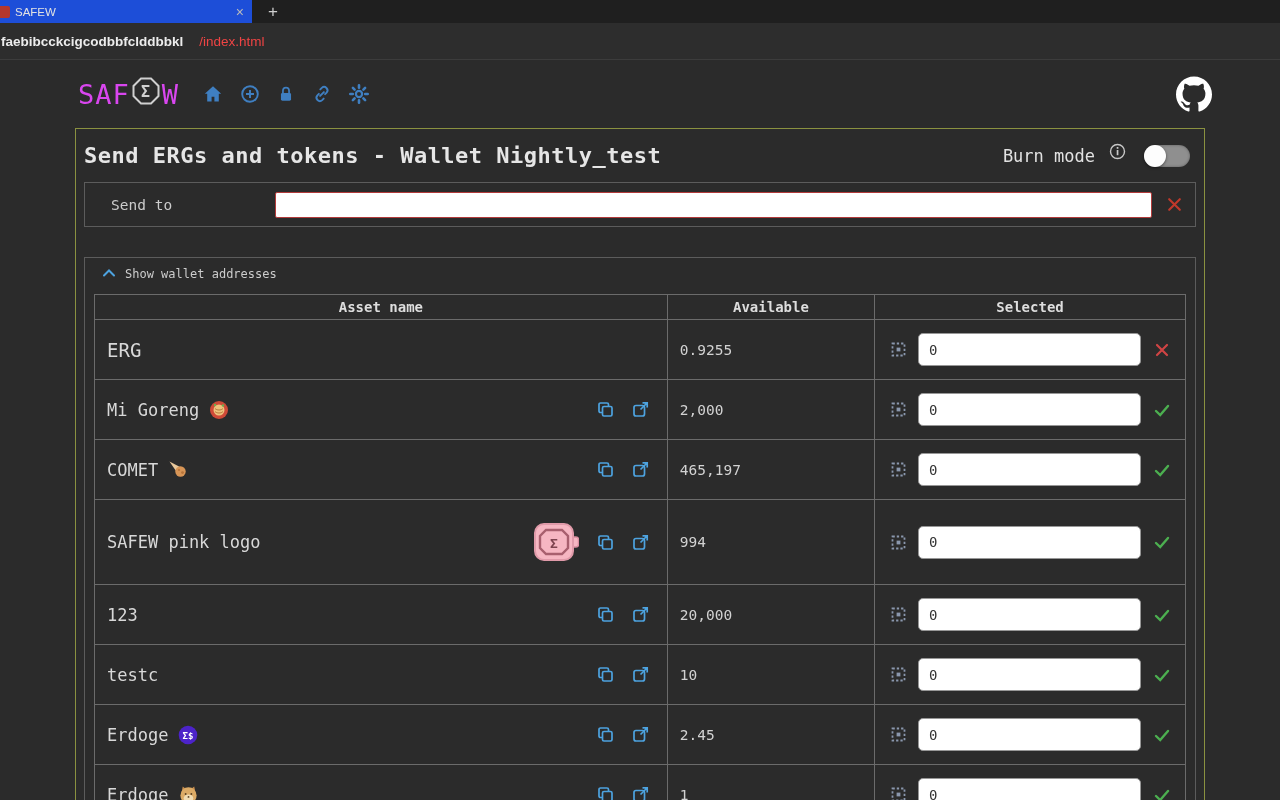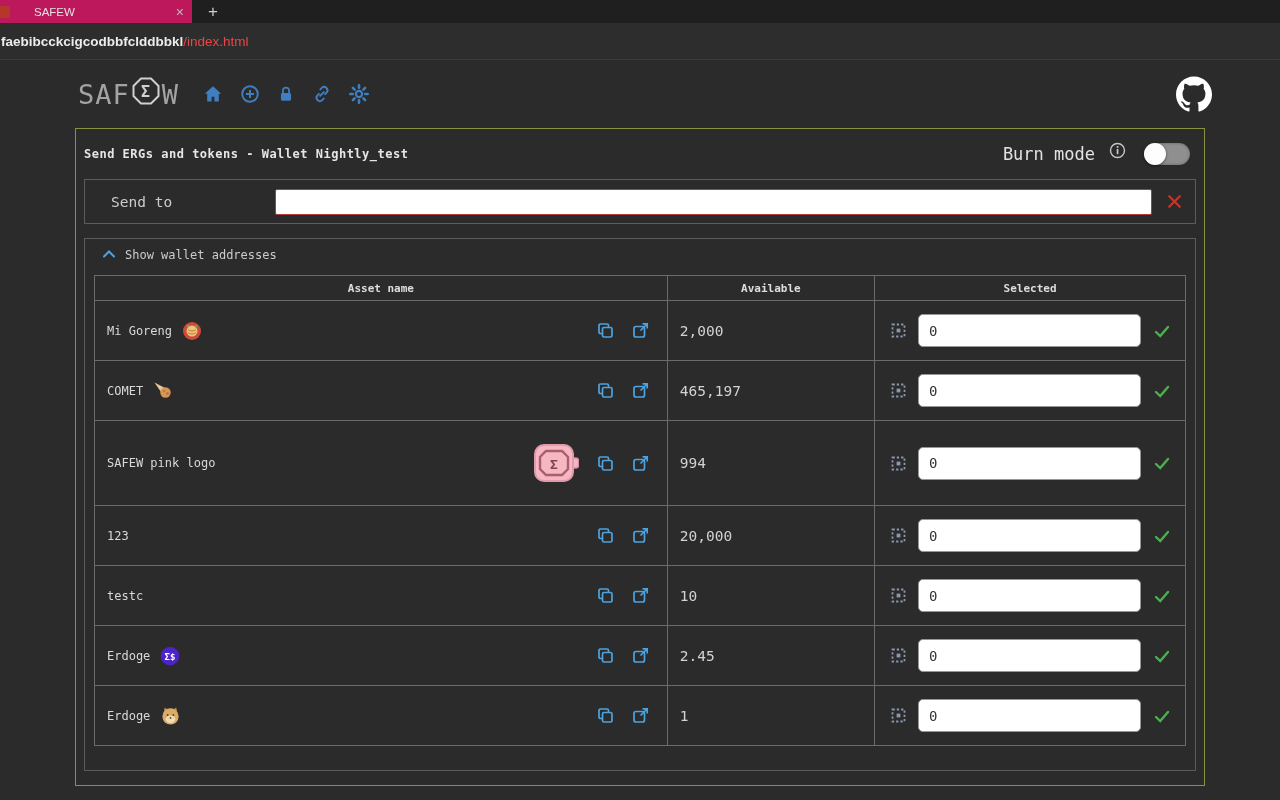--- a/index.html
+++ b/index.html
@@ -1,77 +1,77 @@
 <!DOCTYPE html>
 <html><head>
 <meta charset="utf-8">
 <style>
   * { margin:0; padding:0; box-sizing:border-box; }
   html,body { width:1280px; height:800px; overflow:hidden; background:#2b2b2b;
               font-family:"DejaVu Sans Mono","Liberation Mono",monospace; }
 
   
   .tabstrip { height:23px; background:#1f1f1f; display:flex; align-items:center; }
-  .tab { width:192px; height:23px; background:#be185d; display:flex; align-items:center;
-         gap:24px; padding:0 8px 0 4px; font-family:"Liberation Sans",sans-serif; }
+  .tab { width:252px; height:23px; background:#1d4ed8; display:flex; align-items:center;
+         gap:5px; padding:0 8px 0 4px; font-family:"Liberation Sans",sans-serif; }
   .tab-favicon { width:12px; height:12px; border-radius:2px; background:#b5372c; flex:0 0 auto;
                  margin-left:-6px; }
   .tab-title { flex:1; font-size:11.5px; color:#e2e2e2; white-space:nowrap; overflow:hidden; }
   .tab-close { color:#bbb; font-size:14px; line-height:1; cursor:pointer; }
   .newtab-btn { color:#cfcfcf; font-size:17px; margin-left:16px; cursor:pointer;
                 font-family:"Liberation Sans",sans-serif; }
   .url-row { height:37px; background:#2d2d2d; border-bottom:1px solid #3c3c3c;
              display:flex; align-items:center; padding-left:1px;
-             font-family:"Liberation Sans",sans-serif; font-size:13.5px; }
+             font-family:"Liberation Sans",sans-serif; font-size:13.5px;gap:16px; }
   .url-main { color:#ececec; font-weight:bold; }
   .url-suffix { color:#ef4444; }
 
   
   .app-header { display:flex; align-items:center; padding:16px 68px 8px 78px; }
-  .logo { display:flex; align-items:center; color:#a3a3a3; font-size:27px; letter-spacing:1px; }
+  .logo { display:flex; align-items:center; color:#d946ef; font-size:27px; letter-spacing:1px; }
   .logo svg { margin:0 1px; }
   .nav-icons { display:flex; align-items:center; gap:17px; margin-left:24px; }
   .nav-icon { display:inline-flex; cursor:pointer; }
   .github-link { margin-left:auto; cursor:pointer; display:inline-flex; }
 
   
   .main-panel { margin:8px 75px 0; width:1130px; border:1px solid #8a9140; background:#2b2b2b;
                 padding-bottom:14px; }
   .panel-header { display:flex; align-items:center; justify-content:space-between;
                   padding:14px 14px 12px 8px; }
-  .panel-title { font-size:12px; font-weight:bold; color:#e6e6e6; letter-spacing:.5px; }
+  .panel-title { font-size:22px; font-weight:bold; color:#e6e6e6; letter-spacing:.5px; }
   .burn-group { display:flex; align-items:center; gap:14px; }
   .burn-label { font-size:17px; color:#e2e2e2; }
   .info-icon { display:inline-flex; cursor:pointer; margin-top:-8px; }
   .toggle { width:46px; height:22px; border-radius:12px; background:#8f8f8f; position:relative;
             cursor:pointer; margin-left:4px; box-shadow:inset 0 0 3px rgba(0,0,0,.35); }
   .toggle-thumb { width:22px; height:22px; border-radius:50%; background:#fdfdfd; position:absolute;
                   left:0; top:0; box-shadow:0 1px 3px rgba(0,0,0,.5); }
 
-  .sendto-box { margin:2px 8px 14px; border:1px solid #5c5c5c; height:45px;
+  .sendto-box { margin:2px 8px 30px; border:1px solid #5c5c5c; height:45px;
                 display:flex; align-items:center; padding:0 12px; }
   .sendto-label { width:178px; padding-left:14px; font-size:14.5px; color:#cccccc; }
   .sendto-input { flex:1; height:26px; background:#ffffff; border:1.6px solid #b23b3b;
                   border-radius:2px; padding:0 7px; font:14px "DejaVu Sans Mono",monospace;
                   color:#222; outline:none; }
   .sendto-clear { margin-left:14px; display:inline-flex; cursor:pointer; }
 
   .assets-box { margin:0 8px; border:1px solid #5c5c5c; padding:9px 9px 24px; }
   .select-assets-label { font-size:14.5px; color:#cccccc; margin:2px 0 14px 2px; }
   .show-addresses { display:flex; align-items:center; gap:9px; margin:0 0 13px 8px;
                     font-size:12px; color:#cccccc; cursor:pointer; }
 
   table.assets { width:100%; border-collapse:collapse; }
   .assets th, .assets td { border:1px solid #6b6b6b; }
-  .assets th { font-size:11px; font-weight:bold; color:#dddddd; padding:4px 0; height:25px; }
+  .assets th { font-size:14px; font-weight:bold; color:#dddddd; padding:4px 0; height:25px; }
   .assets td { height:60px; }
   tr.tall td { height:85px;margin-top:8px; }
 
   .cell-asset { display:flex; align-items:center; gap:10px; padding:0 18px 0 12px; }
-  .asset-name { font-size:12px; color:#d8d8d8; }
+  .asset-name { font-size:17px; color:#d8d8d8; }
   .asset-name.big { font-size:19px; }
   .token-icon { display:inline-flex; }
   .spacer { flex:1; }
   .icon-btn { display:inline-flex; cursor:pointer; }
   .cell-asset .icon-btn { margin-left:8px; }
 
   .cell-avail { padding-left:12px; font-size:14.5px; color:#d2d2d2; }
 
   .cell-selected { display:flex; align-items:center; padding:0 14px 0 16px; gap:12px; }
   .amount-input { flex:1; height:33px; background:#ffffff; border:1px solid #979797;
@@ -197,20 +197,47 @@
         <tr>
           <th>Asset name</th>
           <th>Available</th>
           <th>Selected</th>
         </tr>
       </thead>
       <tbody>
           <tr>
             <td>
               <div class="cell-asset">
+                <span class="asset-name big">ERG</span>
+                <span class="spacer"></span>
+              </div>
+            </td>
+            <td>
+              <div class="cell-avail">0.9255</div>
+            </td>
+            <td>
+              <div class="cell-selected">
+                <span class="icon-btn">
+                  <svg viewBox="0 0 15 15" width="15" height="15">
+                    <rect x="1.5" y="1.5" width="12" height="12" fill="none" stroke="#8a97ad" stroke-width="1.8" stroke-dasharray="2.3 2"></rect>
+                    <rect x="5.6" y="5.6" width="3.8" height="3.8" fill="#8a97ad"></rect>
+                  </svg>
+                </span>
+                <input type="text" class="amount-input" value="0" style="">
+                <span class="status-icon">
+                  <svg viewBox="0 0 16 16" width="16" height="16">
+                    <path d="M3 3l10 10M13 3L3 13" stroke="#cf4444" stroke-width="2.2" stroke-linecap="round"></path>
+                  </svg>
+                </span>
+              </div>
+            </td>
+          </tr>
+          <tr>
+            <td>
+              <div class="cell-asset">
                 <span class="asset-name">Mi Goreng</span>
                 <span class="token-icon">
                   <svg viewBox="0 0 20 20" width="20" height="20">
                     <circle cx="10" cy="10" r="9" fill="#cf4a38"></circle>
                     <circle cx="10" cy="10" r="5.5" fill="#eec27c"></circle>
                     <path d="M6 8.5c2 2 6 2 8 0M6 11.5c2 2 6 2 8 0" stroke="#b97a3e" stroke-width="1" fill="none"></path>
                     <circle cx="6" cy="5" r="1.2" fill="#6fae4e"></circle>
                     <circle cx="14" cy="5.5" r="1.2" fill="#6fae4e"></circle>
                   </svg>
                 </span>

